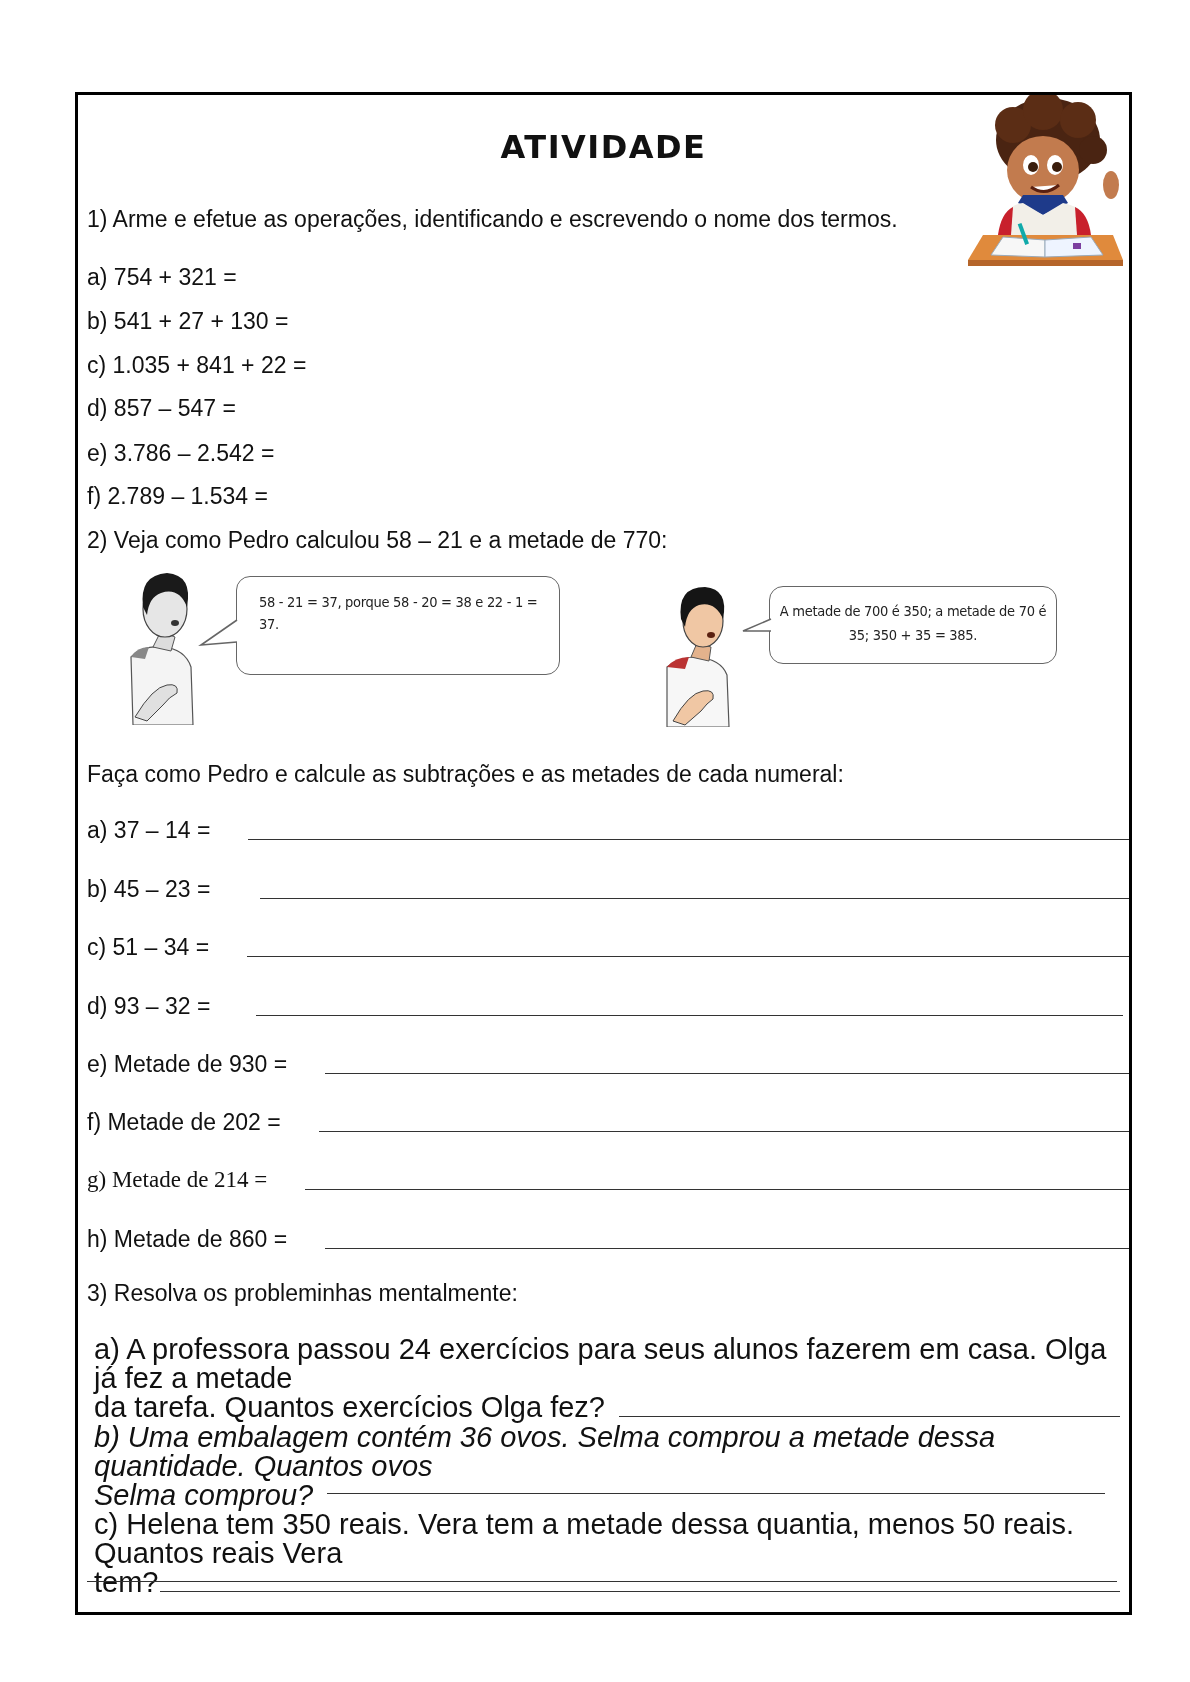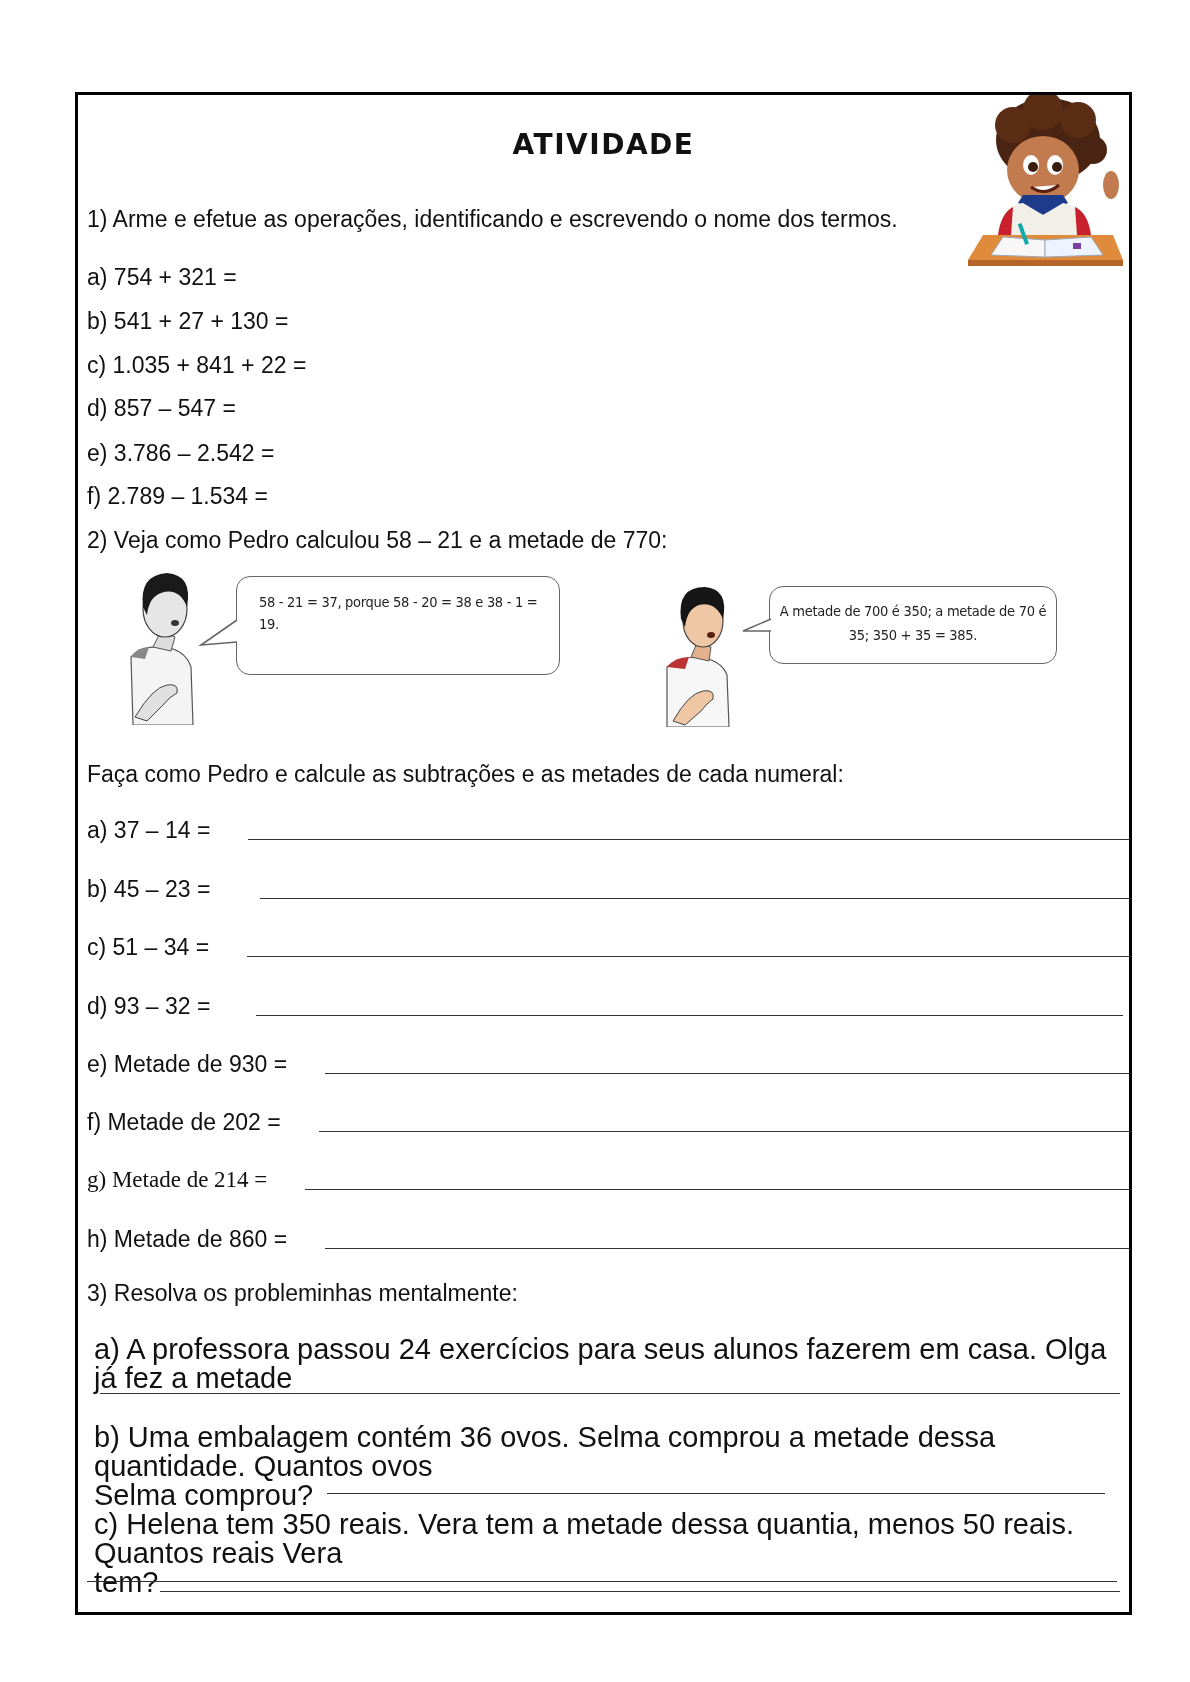--- a/index.html
+++ b/index.html
@@ -2,21 +2,21 @@
 <html><head>
 <meta charset="utf-8">
 <style>
   html, body { margin: 0; padding: 0; background: #ffffff; }
   body { width: 1190px; height: 1682px; position: relative; overflow: hidden;
          font-family: "Liberation Sans", sans-serif; color: #111; }
   .frame { position: absolute; left: 75px; top: 92px; width: 1051px; height: 1517px;
            border: 3px solid #000; box-sizing: content-box; }
   .abs { position: absolute; white-space: nowrap; }
   .title { left: 0; width: 1051px; top: 33px; text-align: center;
-           font-family: "DejaVu Sans", sans-serif; font-weight: bold; font-size: 28px; letter-spacing: 1.5px; }
+           font-family: "DejaVu Sans", sans-serif; font-weight: bold; font-size: 32px; letter-spacing: 1.5px; }
   .txt { font-size: 23px; left: 9px; line-height: 28px; }
   .row { position: absolute; left: 9px; right: 0; height: 30px; display: flex; align-items: flex-end; font-size: 23px; gap: 30px; }
   .row .lbl { white-space: nowrap; padding-right: 8px; line-height: 28px; }
   .row .line { flex: 1; border-bottom: 1.6px solid #333; height: 0; margin-bottom: 4px; }
   .para { position: absolute; left: 16px; width: 1036px; font-size: 29px; line-height: 29px; }
   .bubble { position: absolute; border: 1.6px solid #666; border-radius: 14px; background: #fff;
             font-family: "DejaVu Sans Condensed", "DejaVu Sans", sans-serif; font-size: 14.5px; color: #222; }
   .bubble .b-text { position: absolute; left: 0; right: 0; text-align: center; line-height: 22px; letter-spacing: -0.3px; }
   .tail { position: absolute; width: 0; height: 0; }
   .char { position: absolute; }
@@ -77,21 +77,21 @@
       <path d="M10 158 L8 90 Q20 78 40 80 Q62 82 68 100 L70 158 Z" fill="#f4f4f4" stroke="#555" stroke-width="1.2"></path>
       <path d="M8 90 Q14 80 26 80 L22 92 Z" fill="#888"></path>
       <path d="M30 80 L38 64 L52 70 L48 84 Z" fill="#ddd" stroke="#555" stroke-width="1"></path>
       <ellipse cx="42" cy="42" rx="22" ry="28" fill="#e6e6e6" stroke="#444" stroke-width="1.2"></ellipse>
       <path d="M20 40 Q16 8 44 6 Q70 8 64 40 Q56 20 38 26 Q26 30 24 48 Z" fill="#1a1a1a"></path>
       <ellipse cx="52" cy="56" rx="4" ry="3" fill="#333"></ellipse>
       <path d="M12 150 Q30 120 44 118 Q56 116 54 126 Q46 130 40 138 L24 154 Z" fill="#e0e0e0" stroke="#444" stroke-width="1"></path>
     </svg>
   </div>
   <div class="bubble" style="left:158px; top:481px; width:322px; height:97px;">
-    <div class="b-text" style="top:14px; text-align:left; left:22px;">58 - 21 = 37, porque 58 - 20 = 38 e 38 - 1 = 19.</div>
+    <div class="b-text" style="top:14px; text-align:left; left:22px;">58 - 21 = 37, porque 58 - 20 = 38 e 22 - 1 = 37.</div>
   </div>
   <svg class="tail" style="left:121px; top:517px; width:40px; height:40px; overflow:visible;">
     <path d="M38 8 L2 33 L38 30" fill="#fff" stroke="#666" stroke-width="1.6"></path>
   </svg>
 
   <div class="char" style="left:585px; top:488px; width:70px; height:144px;">
     <svg width="70" height="144" viewBox="0 0 70 144">
       <path d="M4 144 L4 84 Q16 74 34 74 Q58 76 64 92 L66 144 Z" fill="#f7f7f7" stroke="#555" stroke-width="1.2"></path>
       <path d="M4 84 Q12 74 26 74 L22 86 Z" fill="#b33"></path>
       <path d="M28 74 L34 60 L48 64 L46 78 Z" fill="#e3b28c" stroke="#555" stroke-width="1"></path>
@@ -142,25 +142,26 @@
   <div class="row" style="top:1128px;">
     <span class="lbl">h) Metade de 860 =</span>
     <span class="line"></span>
   </div>
 
   <div class="abs txt" style="top:1184px;">3) Resolva os probleminhas mentalmente:</div>
 
   <div class="para" style="top:1240px;">
     <div>a) A professora passou 24 exercícios para seus alunos fazerem em casa. Olga já fez a metade</div>
     <div style="display:flex; align-items:flex-end;">
+      <span style="white-space:pre;">da tarefa. Quantos exercícios Olga fez? </span>
       <span class="line" style="flex:1; border-bottom:1.6px solid #333; margin:0 10px 5px 6px;"></span>
     </div>
   </div>
 
-  <div class="para" style="top:1328px;">
+  <div class="para" style="top:1328px;font-style:italic;">
     <div>b) Uma embalagem contém 36 ovos. Selma comprou a metade dessa quantidade. Quantos ovos</div>
     <div style="display:flex; align-items:center;">
       <span style="white-space:pre;">Selma comprou? </span>
       <span class="line" style="flex:1; border-bottom:1.6px solid #333; margin:0 25px 5px 6px;"></span>
     </div>
   </div>
 
   <div class="para" style="top:1415px;">
     <div>c) Helena tem 350 reais. Vera tem a metade dessa quantia, menos 50 reais. Quantos reais Vera</div>
     <div style="display:flex; align-items:flex-end;">

